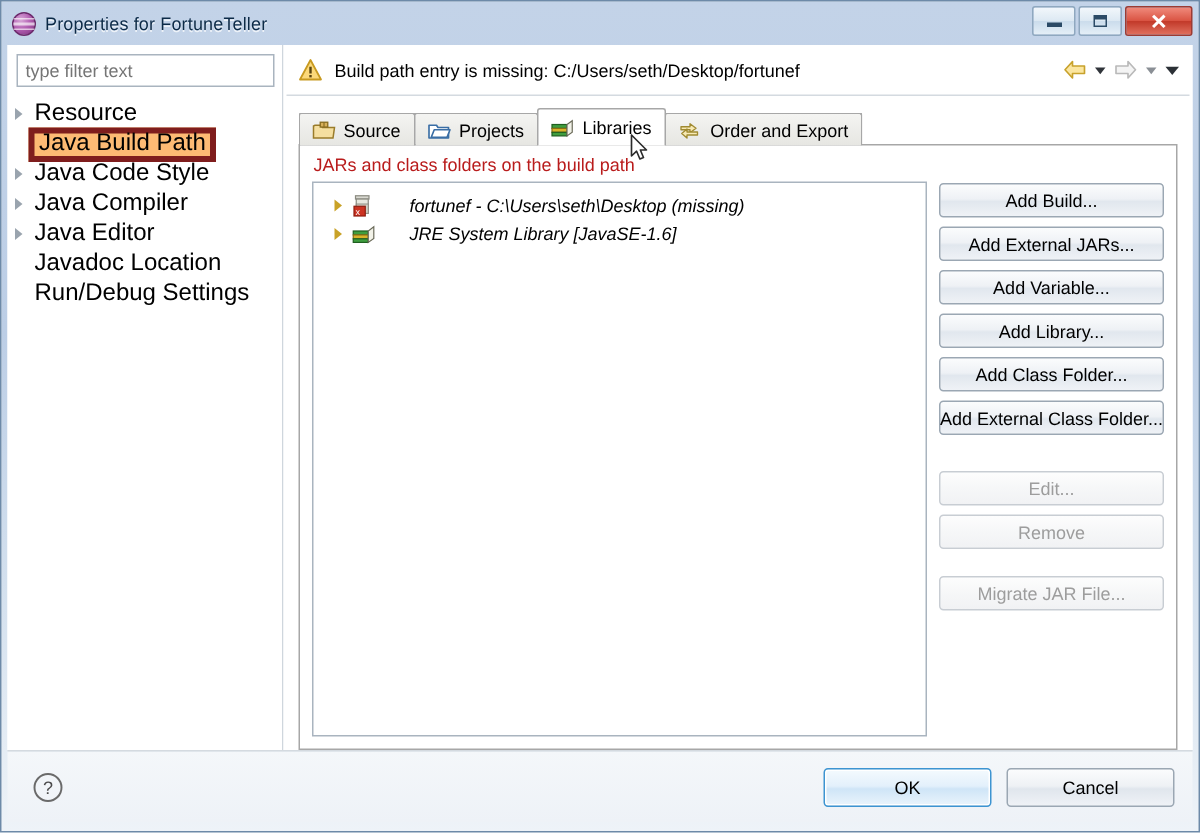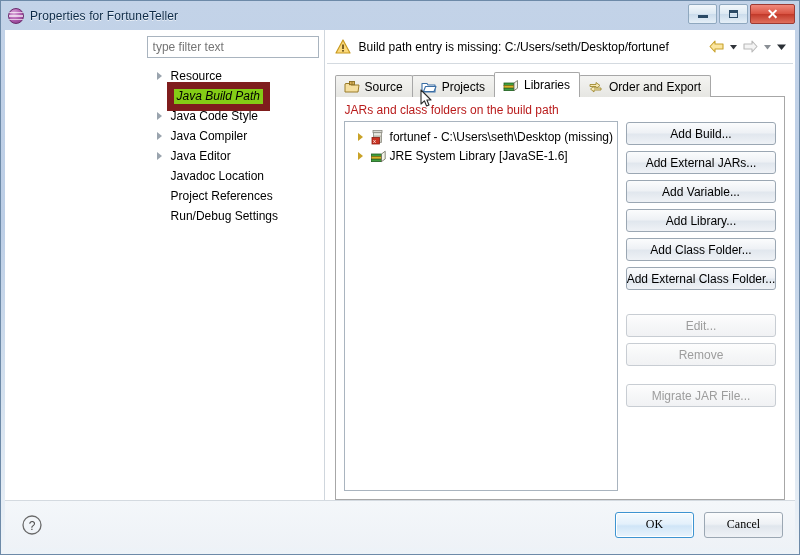--- a/index.html
+++ b/index.html
@@ -74,21 +74,20 @@
   .wbtn .max-glyph { width: 9px; height: 8px; border: 1.5px solid #2b4a66; border-top-width: 3px; }
   .wbtn .close-glyph { color: #ffffff; font-size: 14px; font-weight: bold; line-height: 1; }
 
   
   .dialog-body {
     flex: 1;
     background: #ffffff;
     margin: 0 4px;
     display: flex; flex-direction: column;
     min-height: 0;
-    align-items: flex-end;
   }
 
   .content-row { flex: 1; display: flex; min-height: 0; }
 
   
   .sidebar {
     width: 184px;
     border-right: 1px solid #cfd6dd;
     display: flex; flex-direction: column;
     background: #ffffff;
@@ -102,44 +101,42 @@
     font-size: 12px;
     padding: 0 5px;
     color: #787878;
     background: #ffffff;
     outline: none;
   }
   .tree-list { padding-top: 4px; flex: 1; }
   .tree-item {
     height: 20px;
     display: flex; align-items: center;
-    padding-left: 12px;
-    font-size: 12px;
+    font-size: 16px;
     color: #000000;
     white-space: nowrap;
   }
   .twisty {
     width: 14px; flex: none;
     display: flex; align-items: center; justify-content: center;
   }
   .twisty .tri {
     width: 0; height: 0;
     border-left: 5px solid #9aa4ae;
     border-top: 4px solid transparent;
     border-bottom: 4px solid transparent;
   }
   .tree-item .lbl {
     padding: 1px 4px 2px 4px;
     line-height: 14px;
   }
   .tree-item.selected .lbl {
-    background: #84cc16;
-    border: 7px solid #7f1d1d;
+    background: #fdba74;
+    border: 4px solid #7f1d1d;
     padding: 0px 3px 1px 3px;
-    font-style: italic;
   }
 
   
   .right-panel {
     flex: 1;
     display: flex; flex-direction: column;
     min-width: 0;
     background: #ffffff;
   }
   .msg-bar {
@@ -234,21 +231,21 @@
     width: 12px; flex: none;
     display: flex; align-items: center; justify-content: center;
   }
   .lib-twisty .tri {
     width: 0; height: 0;
     border-left: 5px solid #c9a227;
     border-top: 4px solid transparent;
     border-bottom: 4px solid transparent;
   }
   .lib-icon { width: 17px; height: 16px; flex: none; }
-  .lib-label { margin-left: 0; }
+  .lib-label { margin-left: 19px; font-style: italic; }
 
   
   .btn-col {
     width: 150px; flex: none;
     display: flex; flex-direction: column;
     gap: 6px;
     padding-top: 1px;
   }
   .btn {
     height: 23px;
@@ -279,25 +276,25 @@
     padding: 0 12px 0 16px;
     margin: 0 4px;
     position: relative;
   }
   .help-btn { width: 22px; height: 22px; }
   .footer-right {
     margin-left: auto;
     display: flex; gap: 10px;
   }
   .fbtn {
-    width: 79px; height: 26px;
+    width: 112px; height: 26px;
     border: 1px solid #9ba7b3;
     border-radius: 3px;
     background: linear-gradient(to bottom, #fbfcfd 0%, #eef1f5 46%, #e0e6ed 54%, #eff2f6 100%);
-    font-family: Liberation Serif, serif;
+    font-family: Liberation Sans, sans-serif;
     font-size: 12px; color: #000000;
     display: flex; align-items: center; justify-content: center; text-align: right;
   }
   .fbtn.default {
     border: 1px solid #3d94d1;
     box-shadow: inset 0 0 0 1px #ffffff;
     background: linear-gradient(to bottom, #f4fafe 0%, #e3f0fb 46%, #cfe5f7 54%, #eaf4fc 100%);
   }
   .frame-bottom { height: 6px; flex: none; }
 
@@ -377,24 +374,20 @@
                 <span class="tri"></span>
               </span>
             <span class="lbl">Java Editor</span>
           </div>
 
           <div class="tree-item">
             <span class="twisty"></span>
             <span class="lbl">Javadoc Location</span>
           </div>
 
-          <div class="tree-item">
-            <span class="twisty"></span>
-            <span class="lbl">Project References</span>
-          </div>
 
           <div class="tree-item">
             <span class="twisty"></span>
             <span class="lbl">Run/Debug Settings</span>
           </div>
 
         </div>
       </div>
 
       <div class="right-panel">

